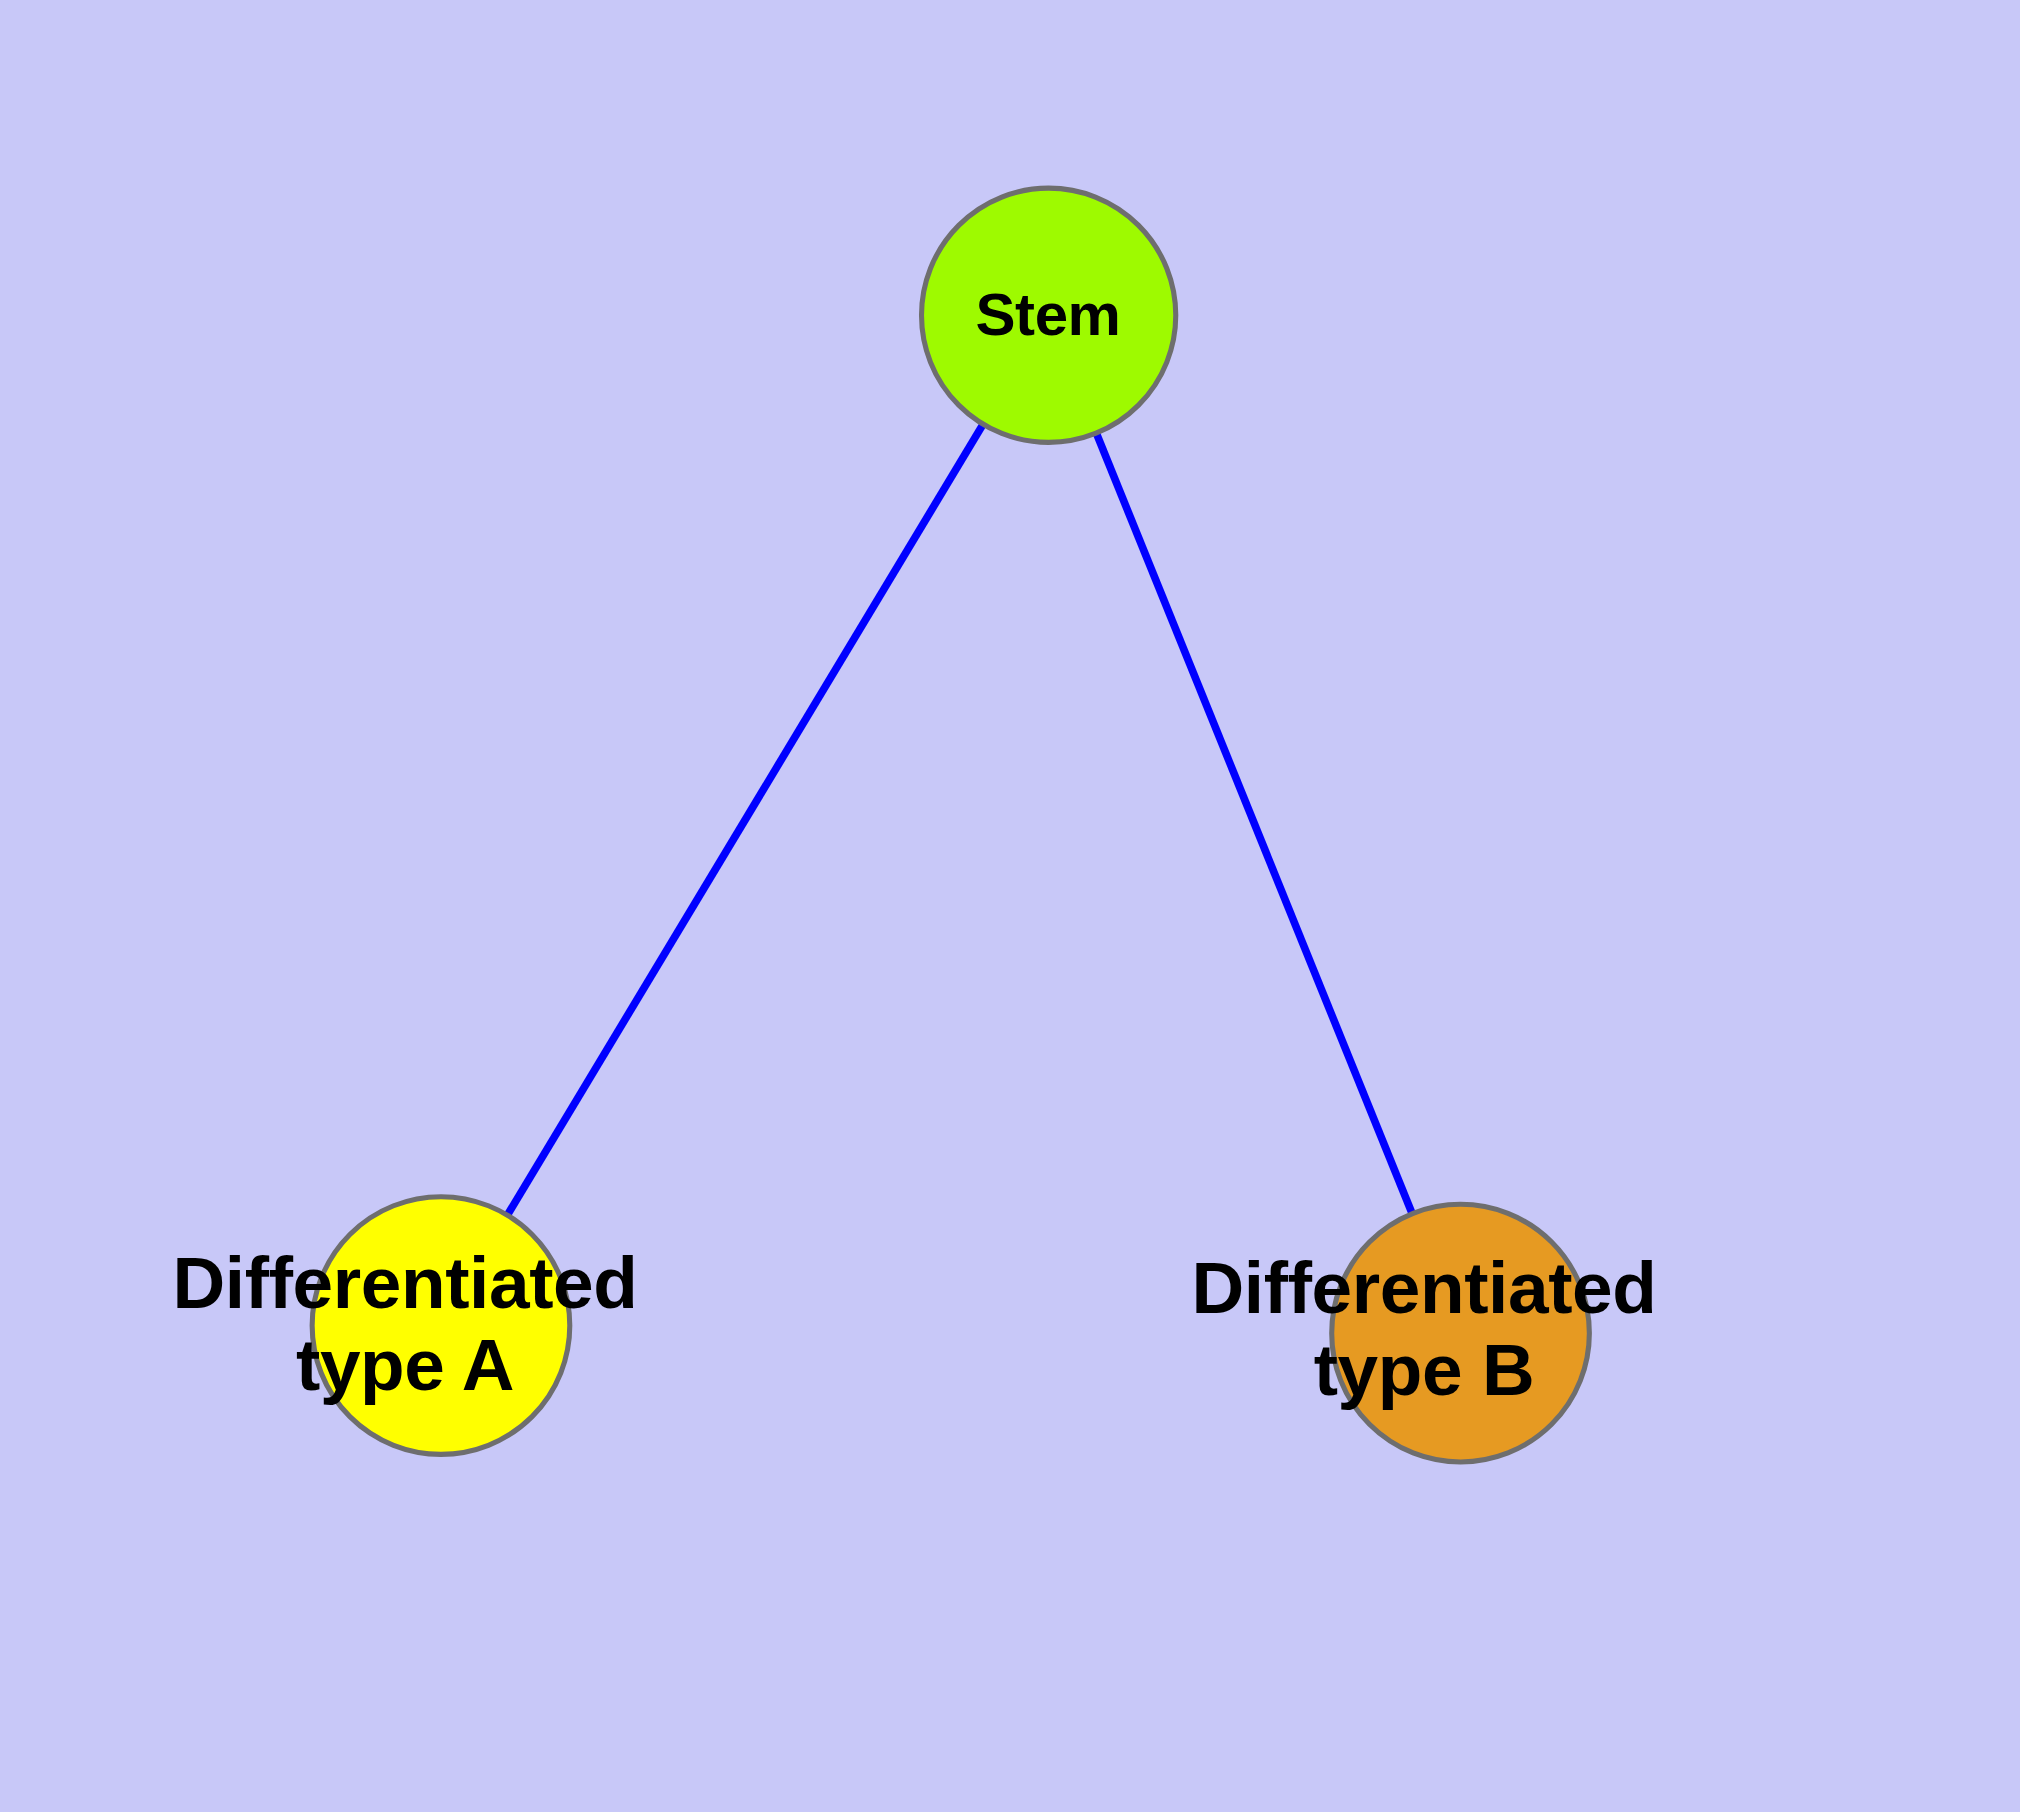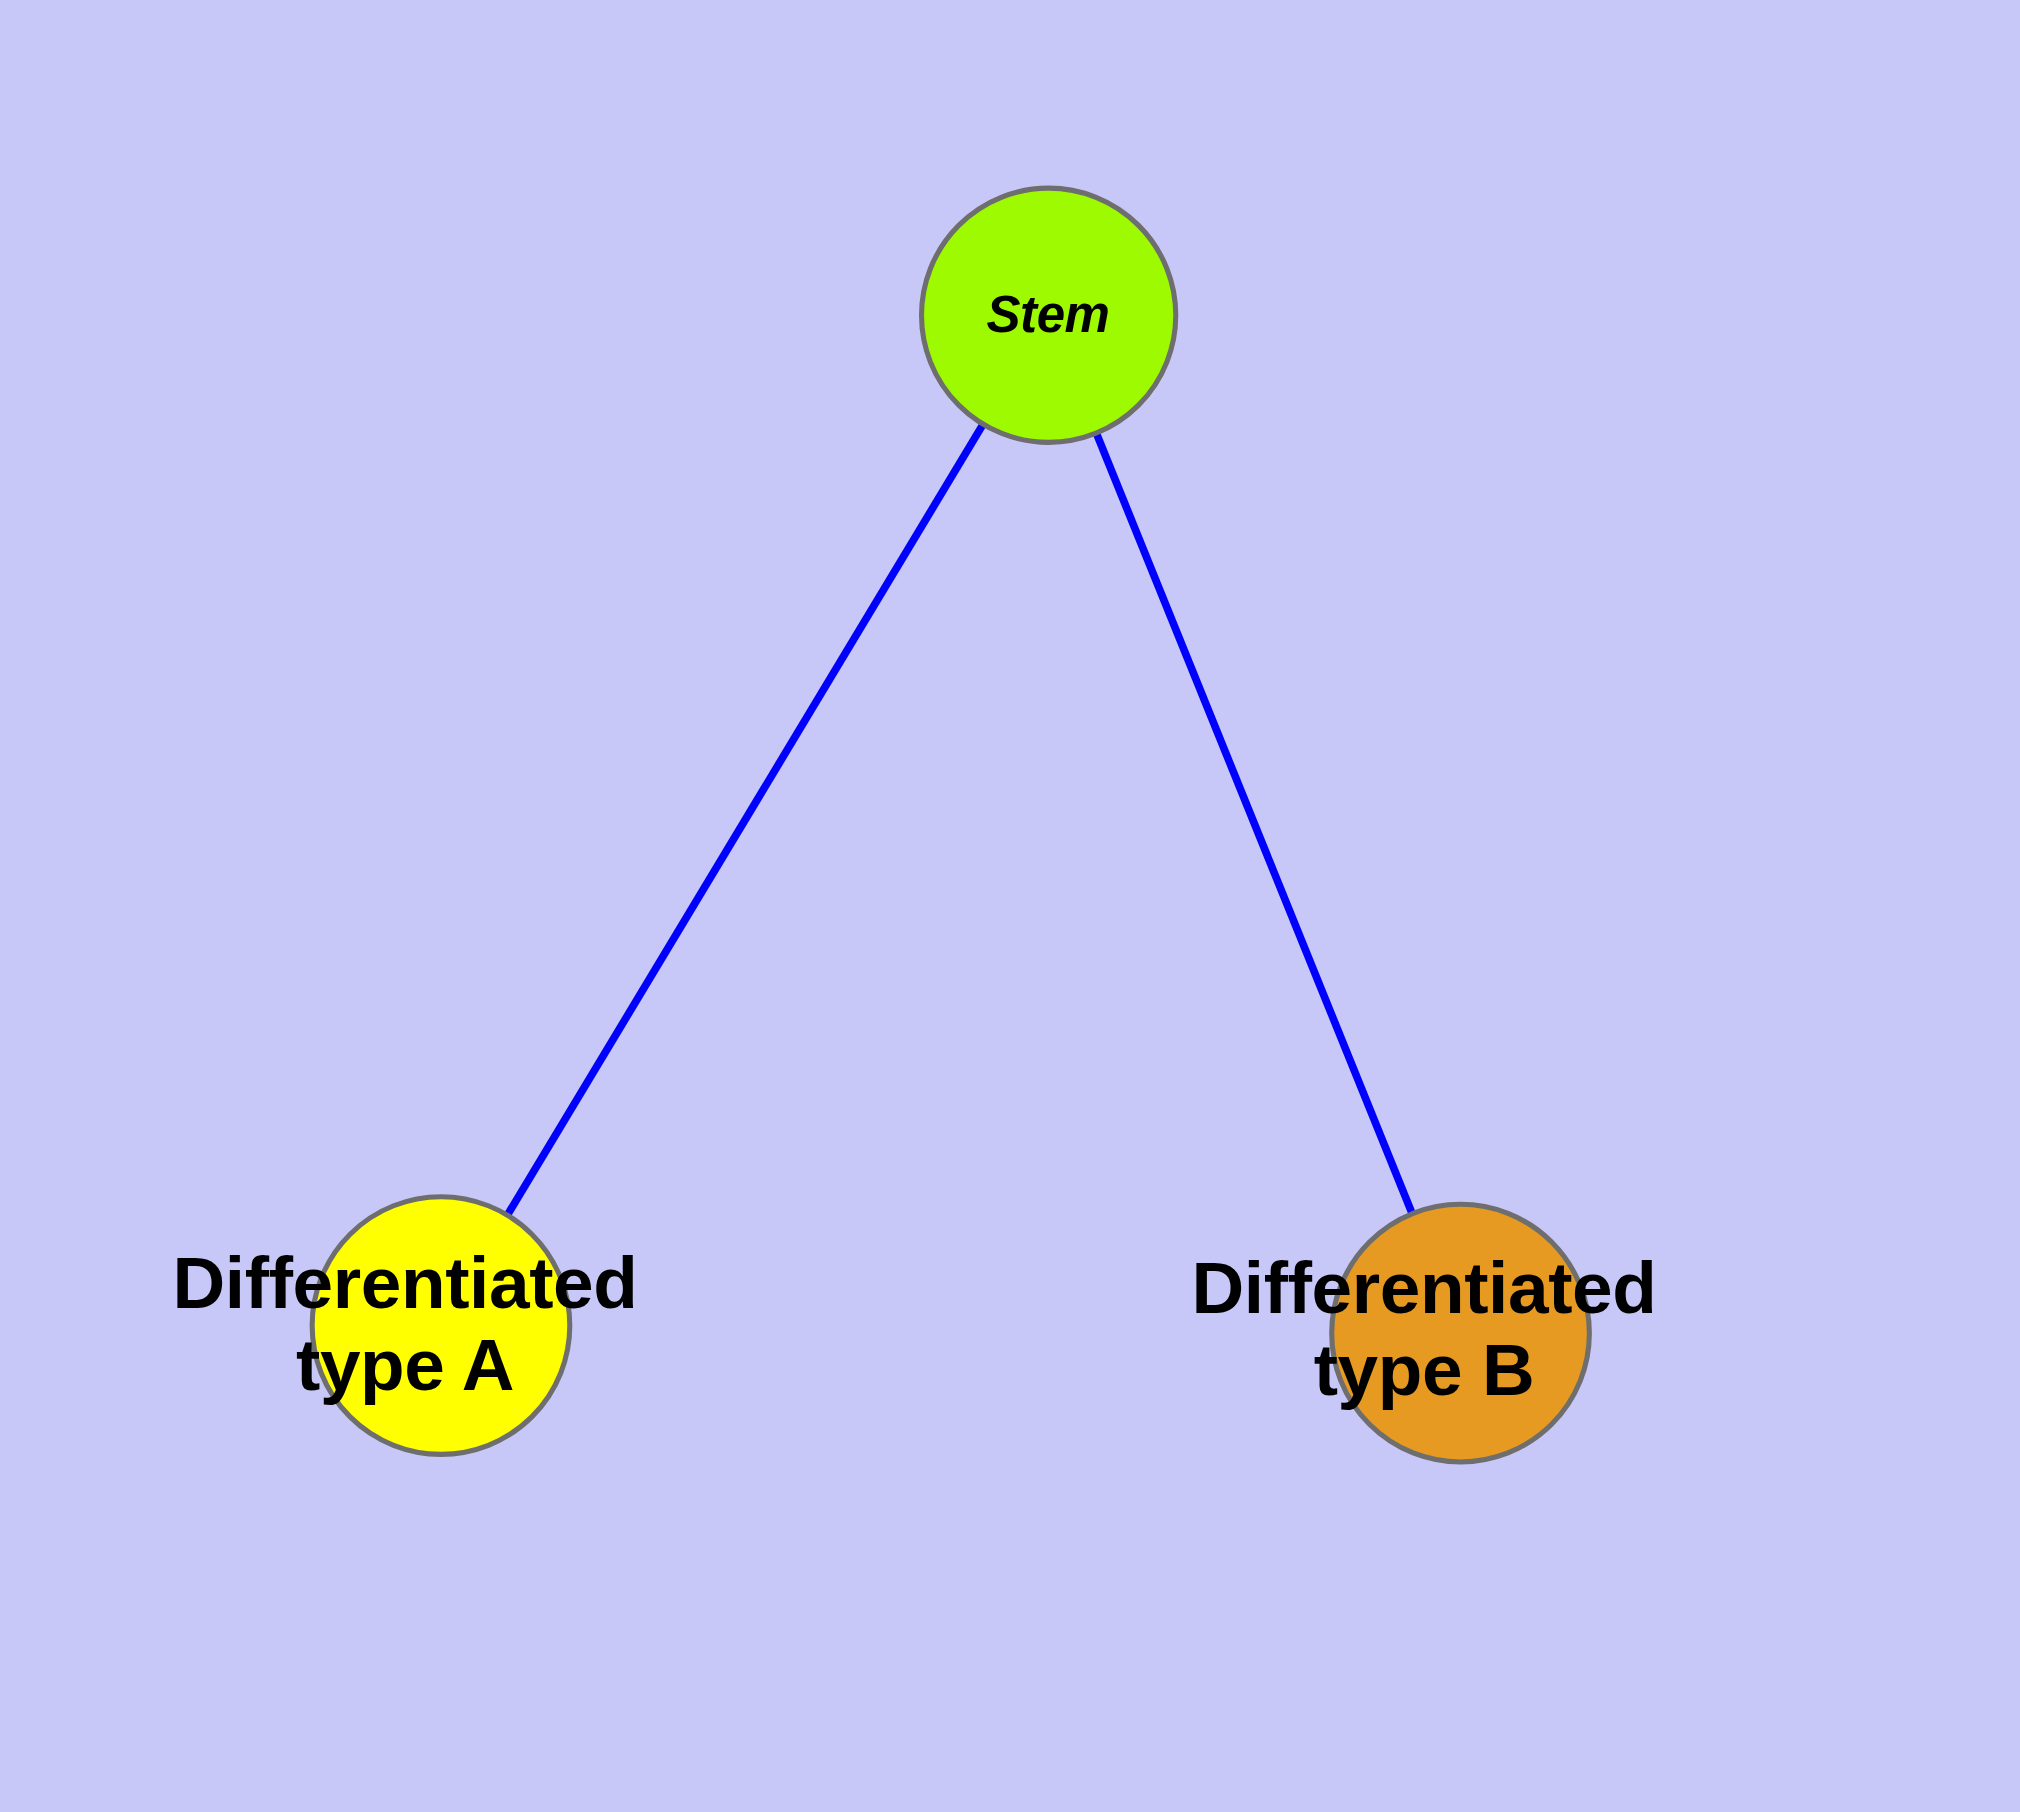--- a/index.html
+++ b/index.html
@@ -29,25 +29,24 @@
   .node-label {
     position: absolute;
     font-weight: bold;
     color: #000000;
     text-align: center;
     line-height: 1.12;
     white-space: pre;
     letter-spacing: -0.4px;
   }
   #label-stem {
-    font-size: 51px;
+    font-size: 60px;
     left: 1048px;
     top: 315px;
     transform: translate(-50%, -50%);
-    font-style: italic;
   }
   #label-diff-a {
     font-size: 73px;
     left: 405px;
     top: 1324px;
     transform: translate(-50%, -50%);
   }
   #label-diff-b {
     font-size: 73px;
     left: 1424px;

